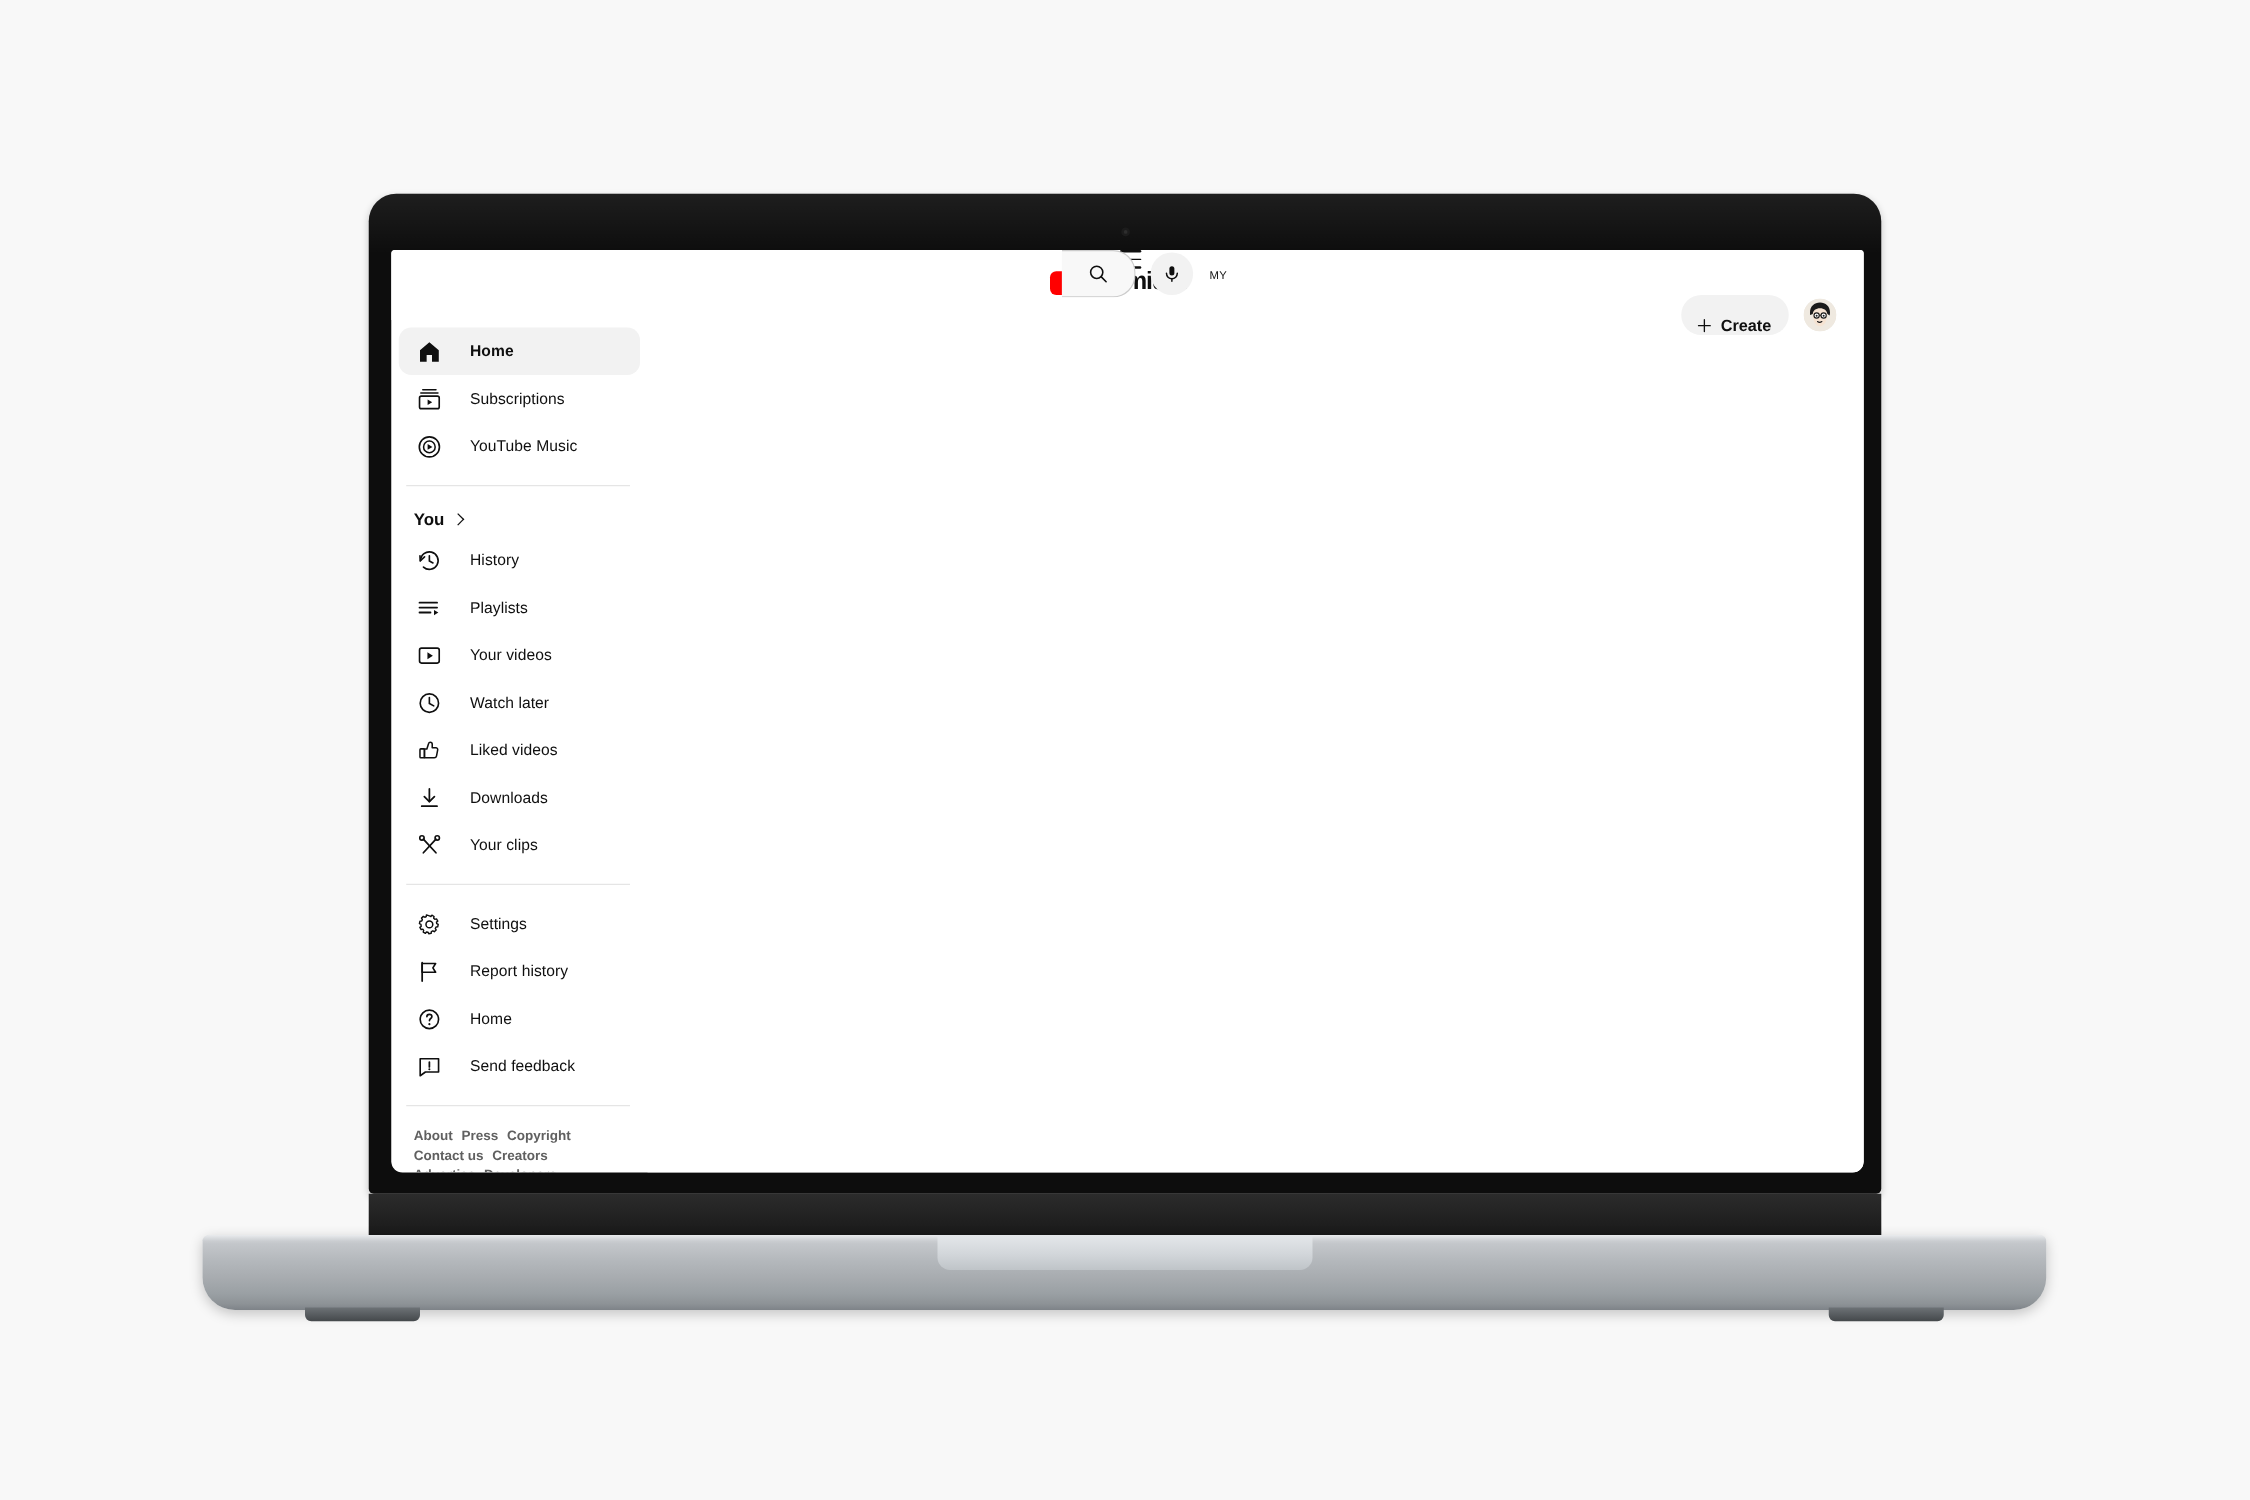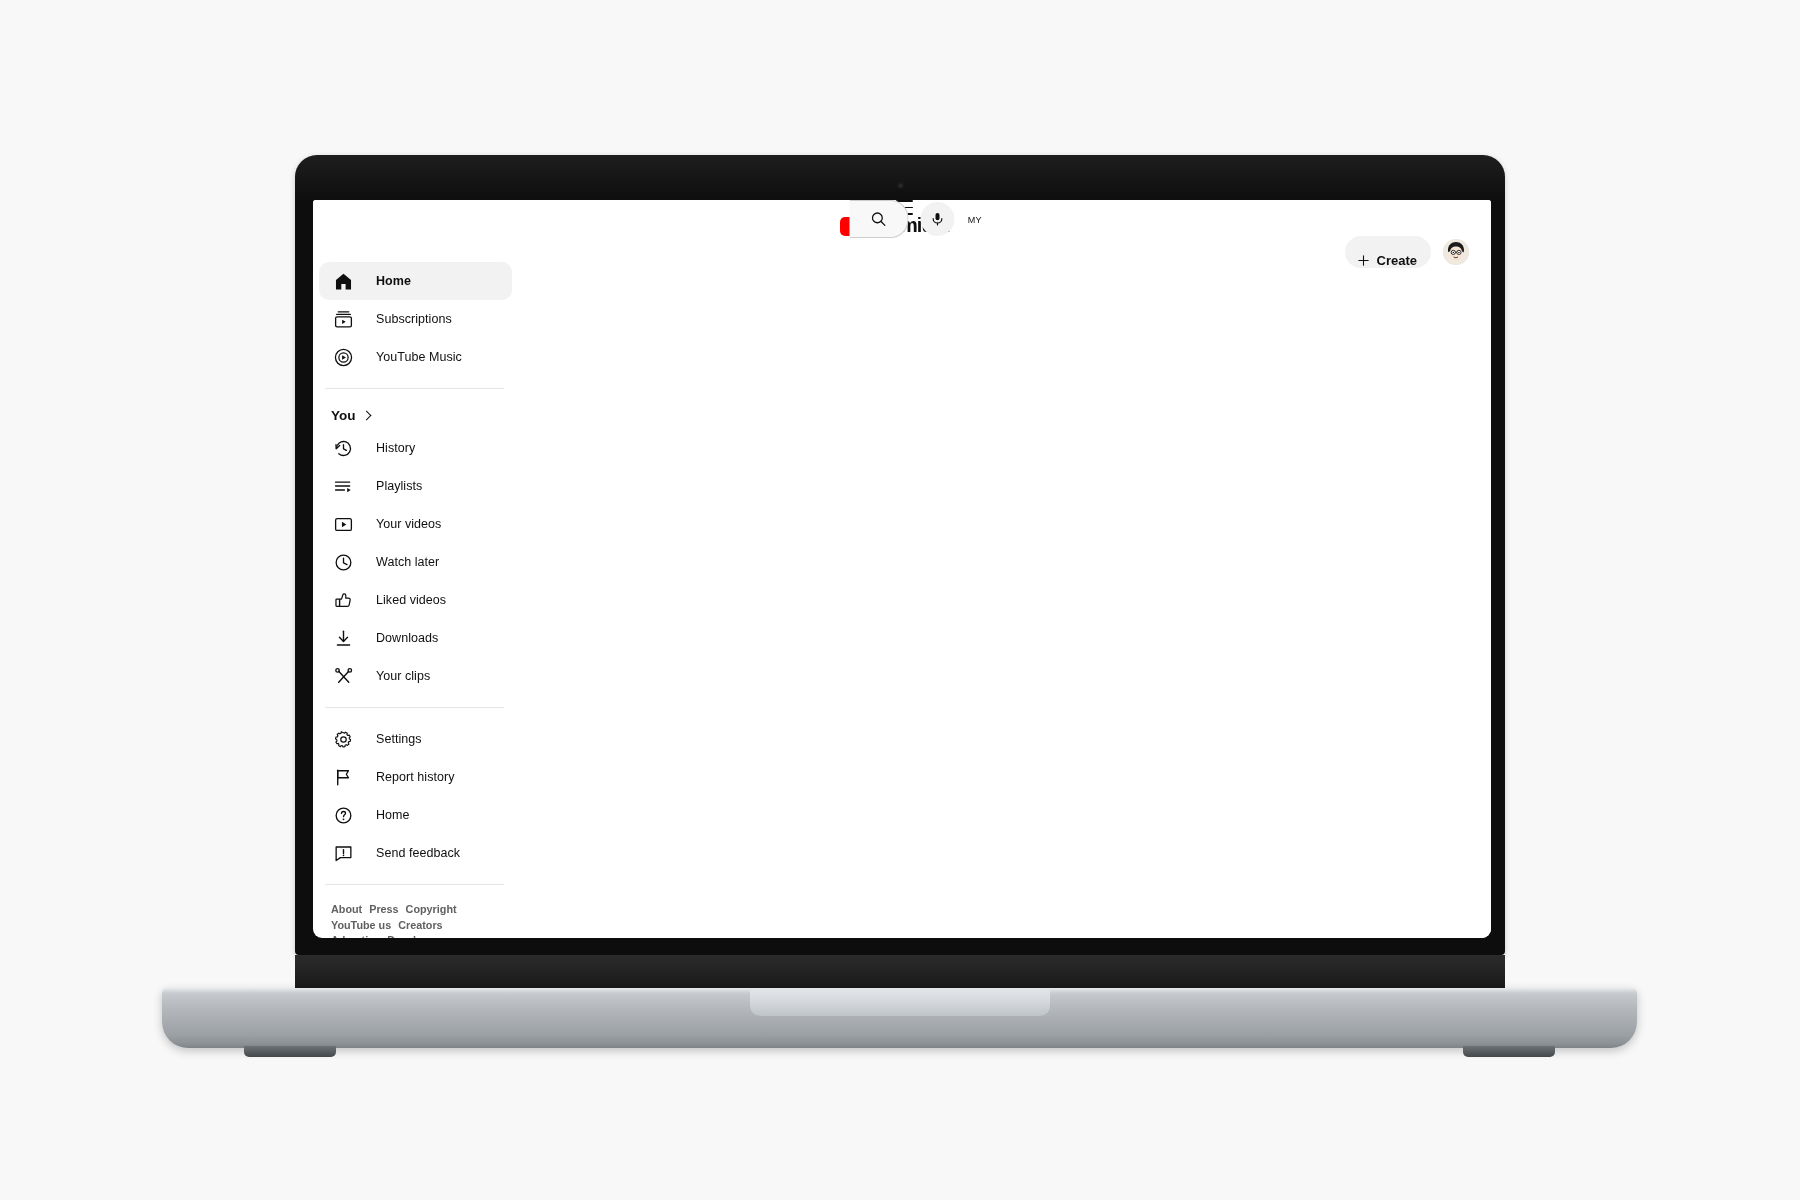--- a/index.html
+++ b/index.html
@@ -575,21 +575,21 @@
         </div>
 
         <div class="sb-divider"></div>
 
         <div class="sb-footer">
           <div class="sb-footer-group">
             <span class="sb-footer-line">
               <a>About</a><a>Press</a><a>Copyright</a>
             </span>
             <span class="sb-footer-line">
-              <a>YouTube us</a><a>Creators</a>
+              <a>Contact us</a><a>Creators</a>
             </span>
             <span class="sb-footer-line">
               <a>Advertise</a><a>Developers</a>
             </span>
           </div>
 
         </div>
       </div>
 
       <div class="content"></div>

